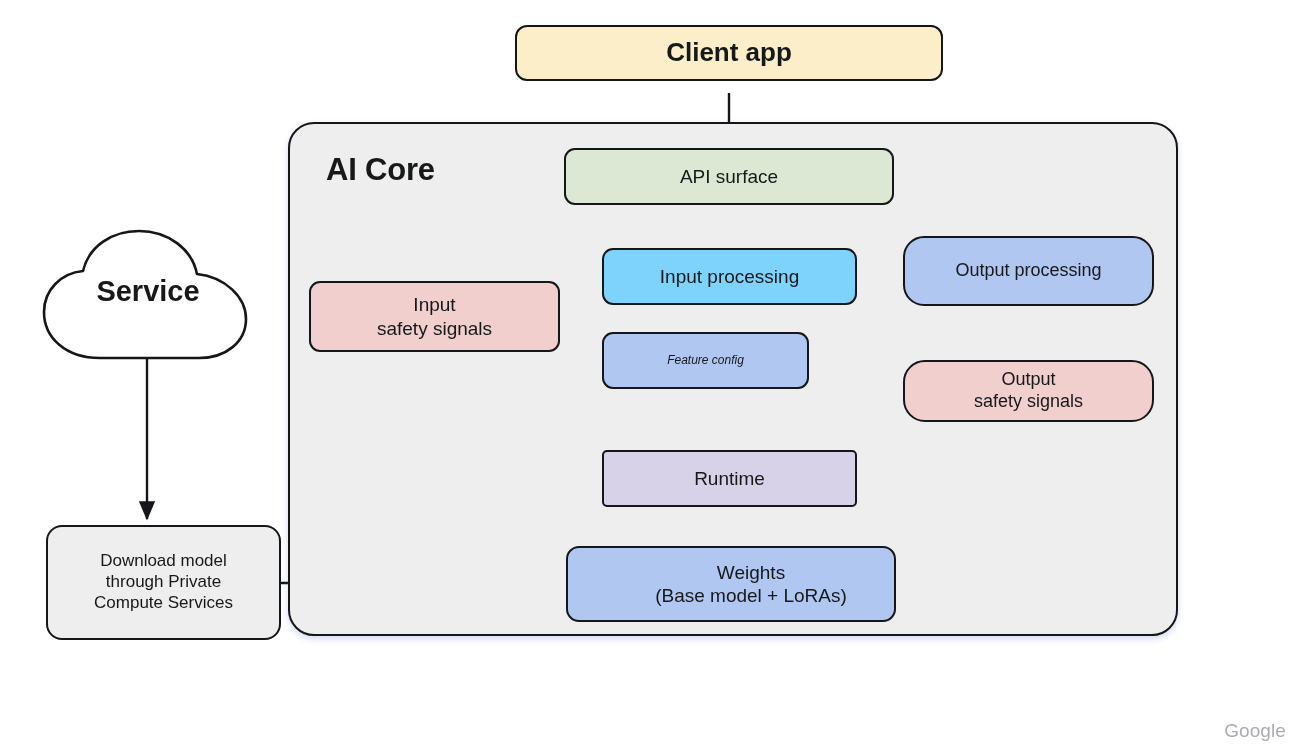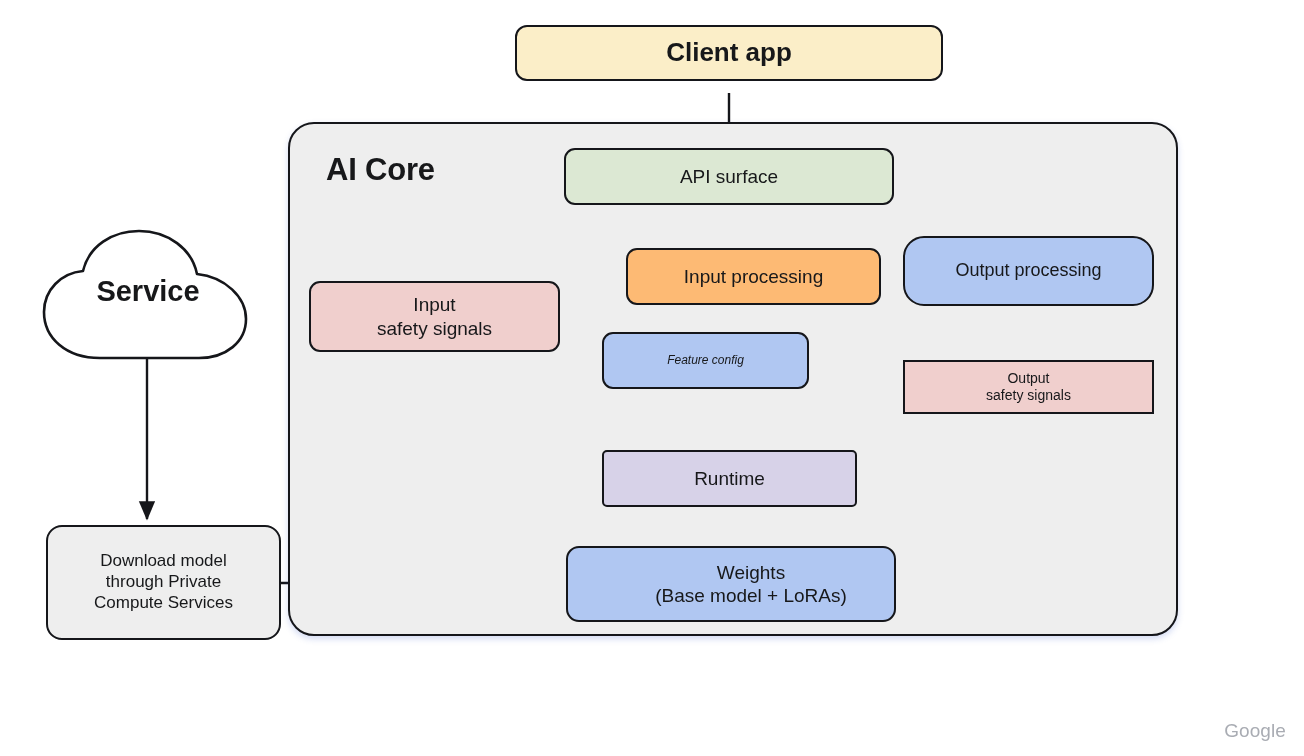--- a/index.html
+++ b/index.html
@@ -77,22 +77,22 @@
     font-weight: 700;
   }
   #api-surface {
     left: 564px; top: 148px; width: 330px; height: 57px;
     background: #dce8d3;
     border-radius: 11px;
     font-size: 19px;
     font-weight: 500;
   }
   #input-processing {
-    left: 626px; top: 248px; width: 255px; height: 57px;
-    background: #fdba74;
+    left: 602px; top: 248px; width: 255px; height: 57px;
+    background: #7dd3fc;
     border-radius: 11px;
     font-size: 19px;
     font-weight: 500;
   }
   #input-safety {
     left: 309px; top: 281px; width: 251px; height: 71px;
     background: #f0cfcd;
     border-radius: 11px;
     font-size: 19px;
     font-weight: 500;
@@ -122,24 +122,24 @@
     padding-left: 40px;
   }
   #output-processing {
     left: 903px; top: 236px; width: 251px; height: 70px;
     background: #b0c7f2;
     border-radius: 21px;
     font-size: 18px;
     font-weight: 500;
   }
   #output-safety {
-    left: 903px; top: 360px; width: 251px; height: 54px;
+    left: 903px; top: 360px; width: 251px; height: 62px;
     background: #f0cfcd;
-    border-radius: 0;
-    font-size: 14px;
+    border-radius: 22px;
+    font-size: 18px;
     font-weight: 500;
   }
   #download-model {
     left: 30px; top: 525px; width: 235px; height: 115px;
     background: #eeeeee;
     border-radius: 16px;
     font-size: 17px;
     font-weight: 500;
     margin-left: 16px;
   }

